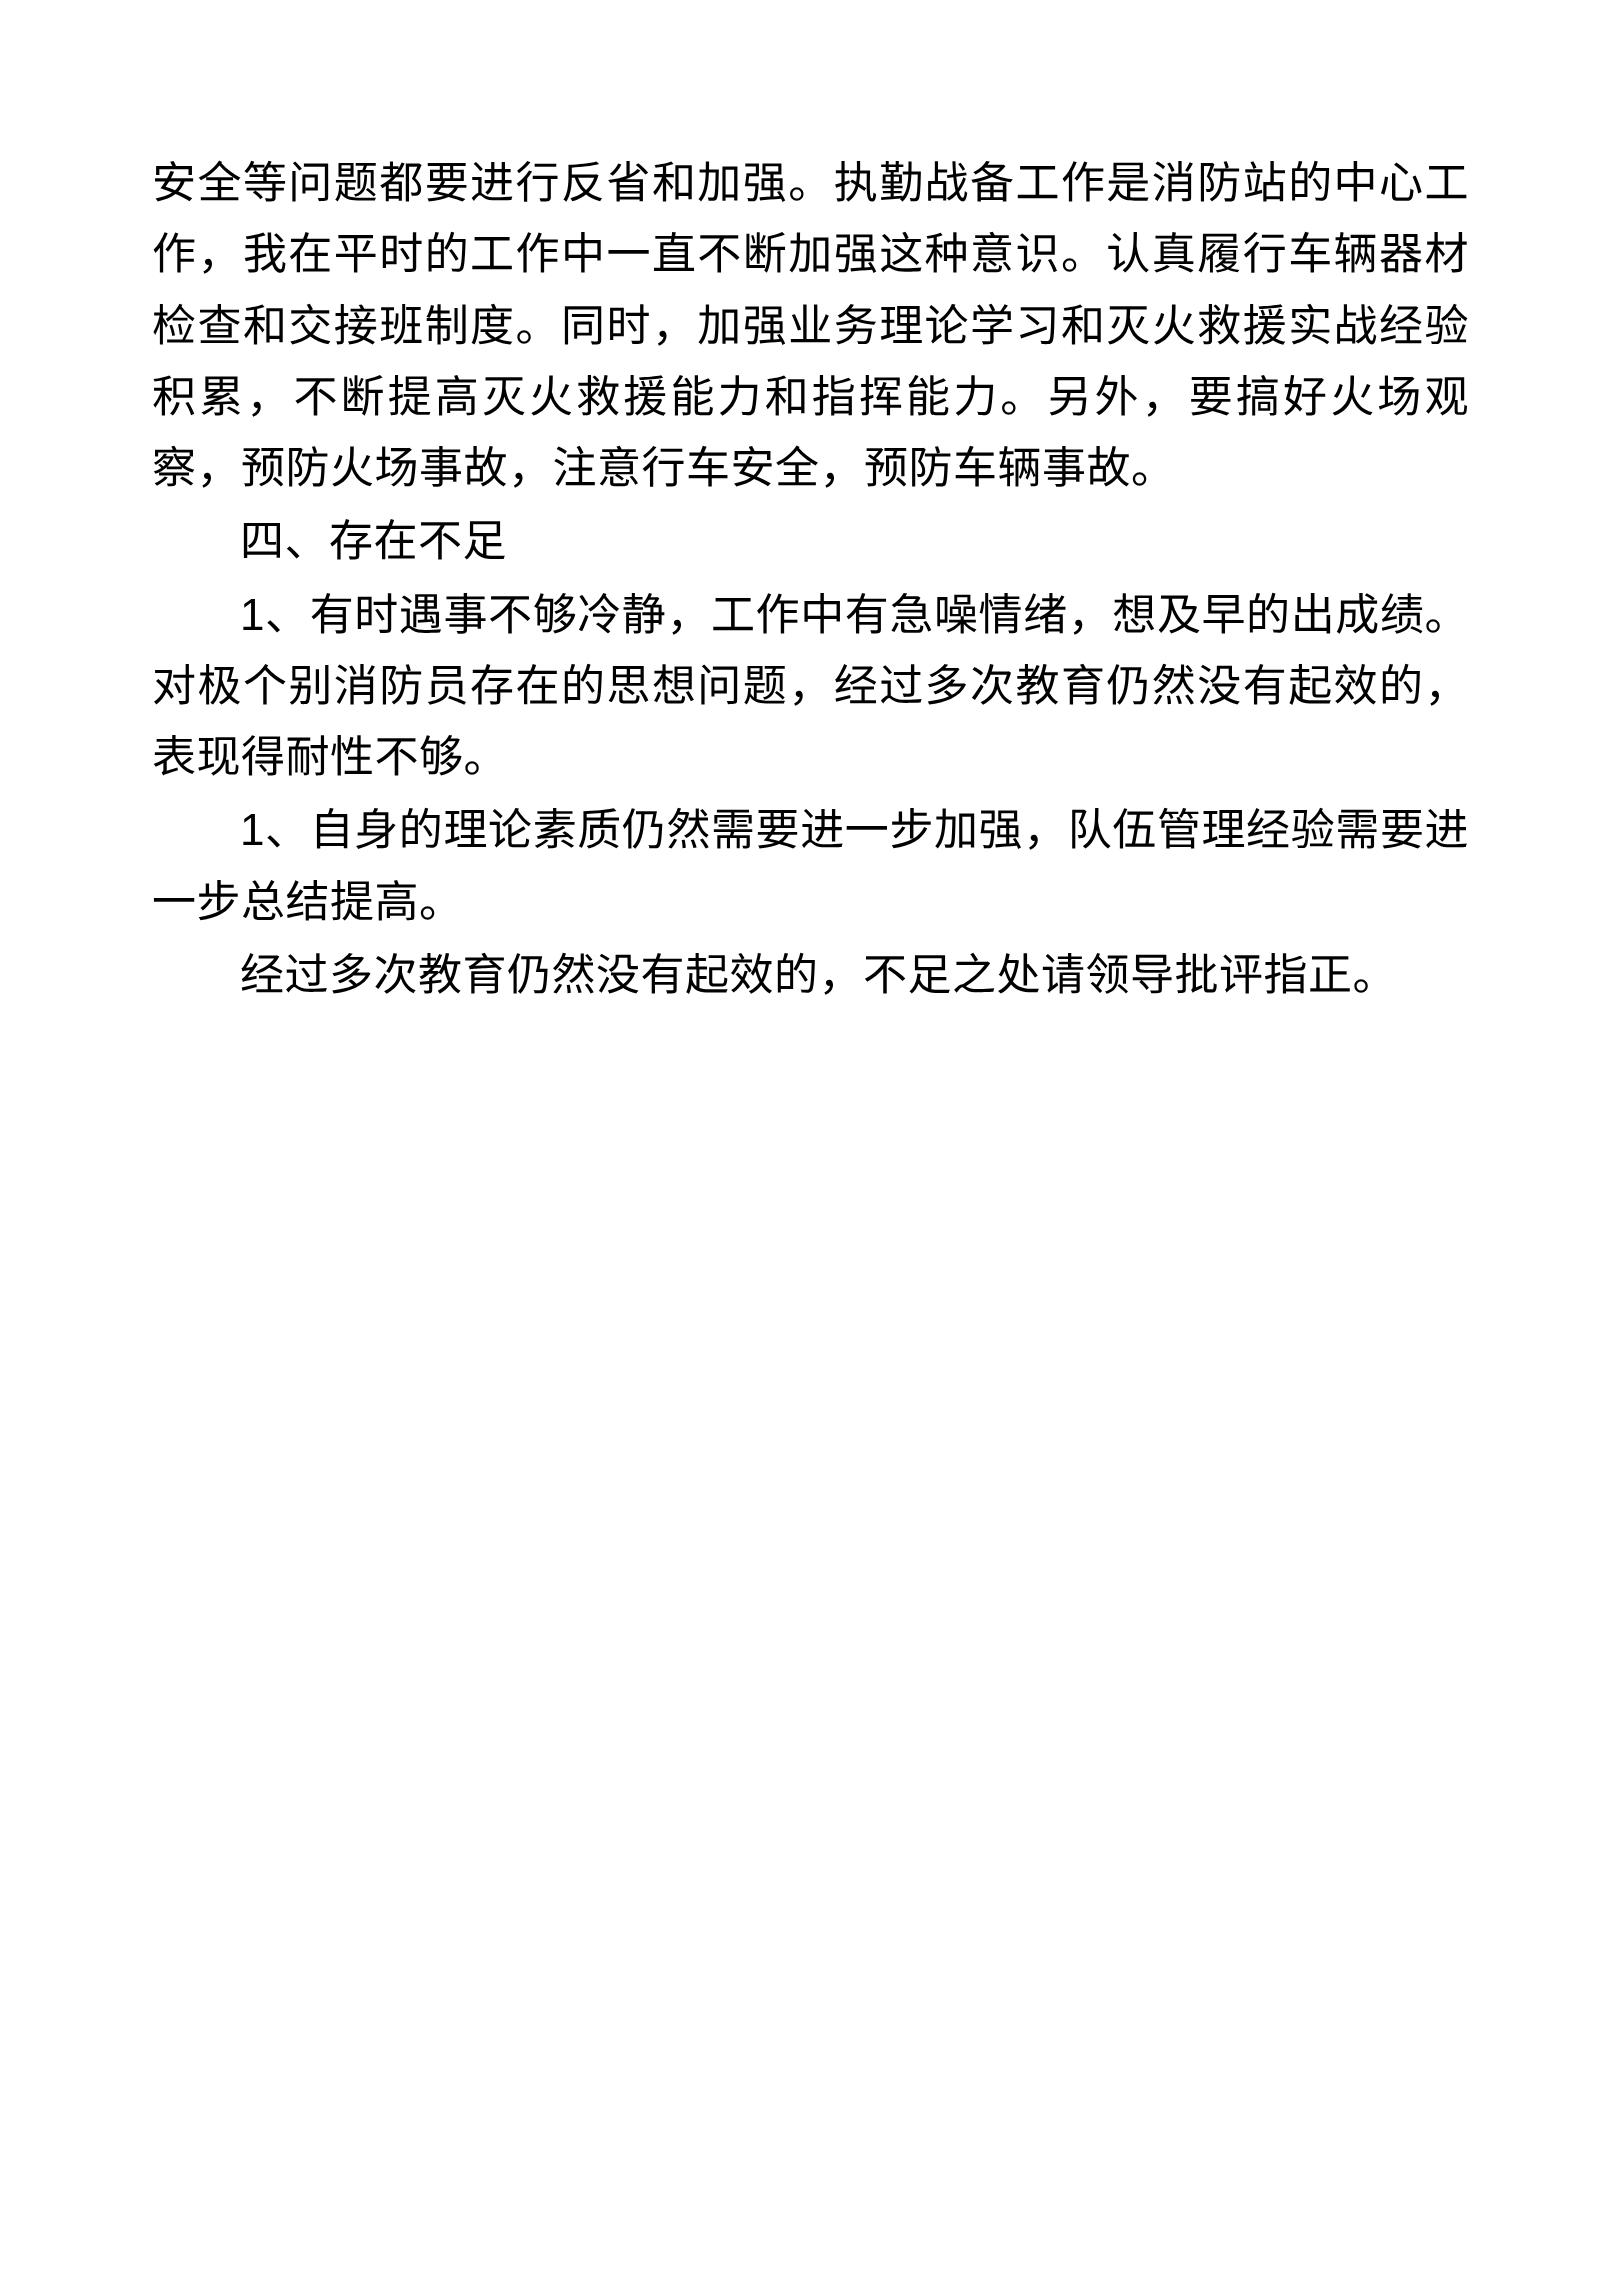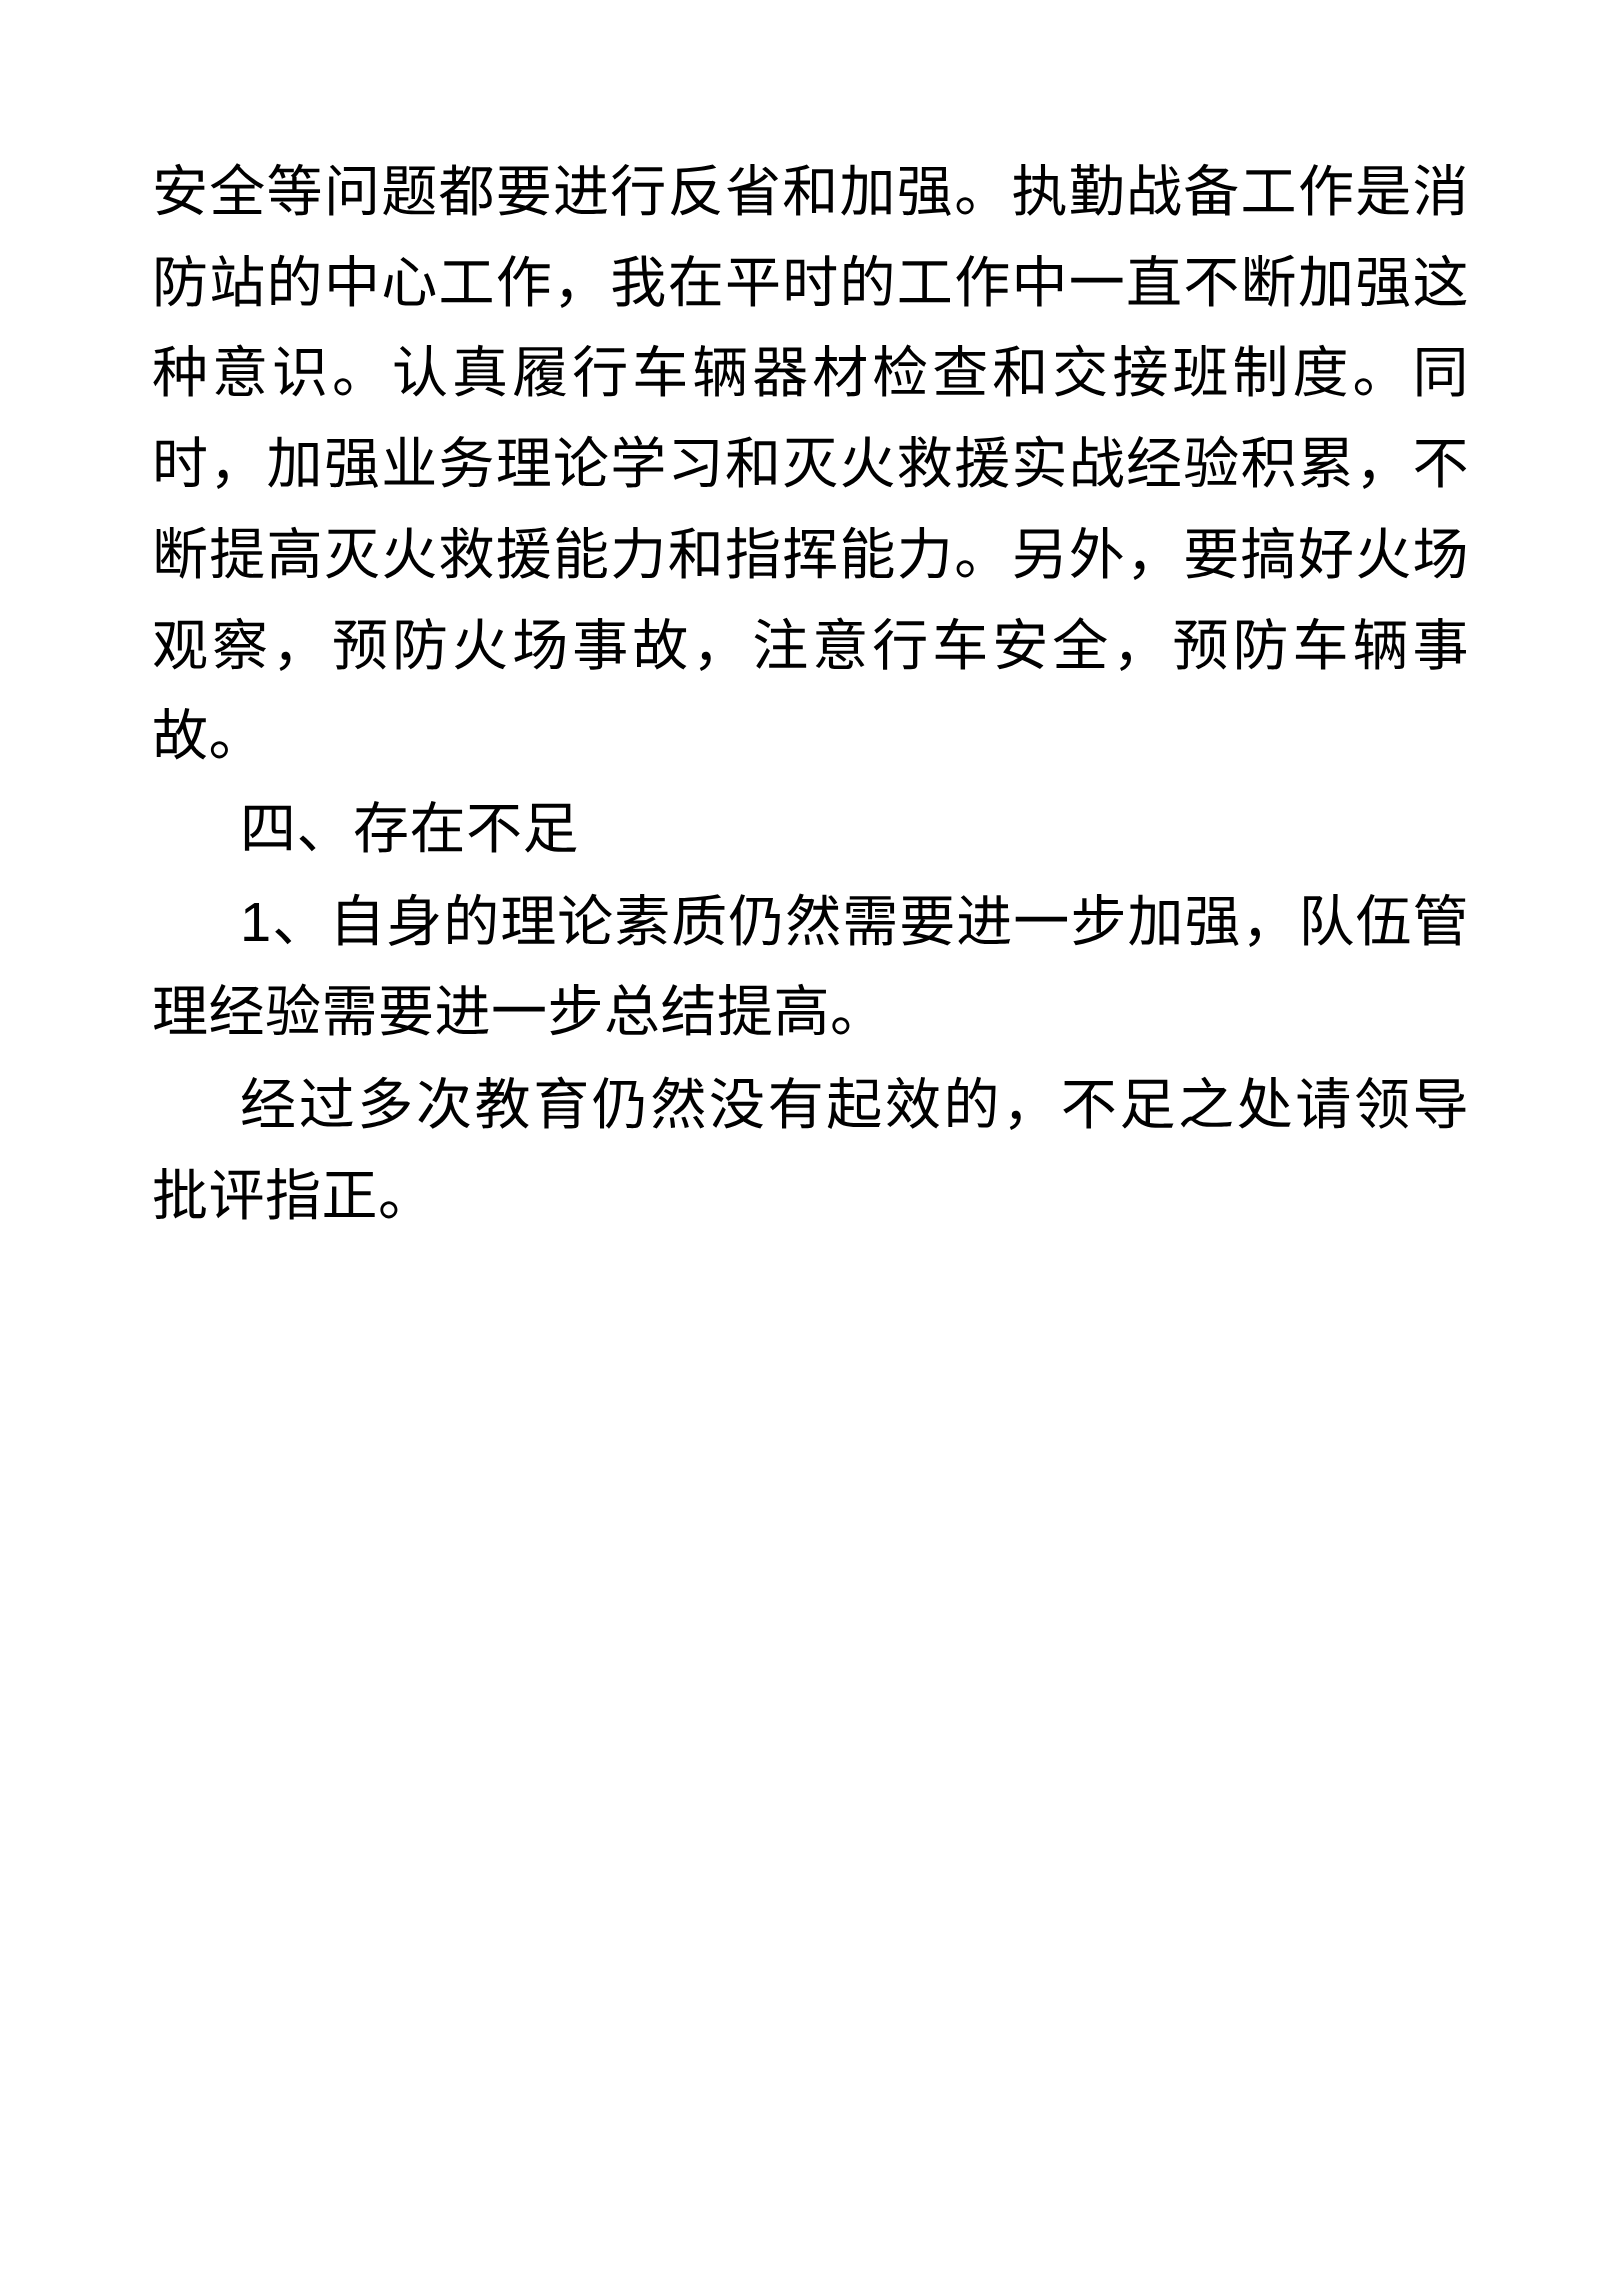--- a/index.html
+++ b/index.html
@@ -16,21 +16,21 @@
   }
   .page {
     position: relative;
     width: 1621px;
     height: 2293px;
     box-sizing: border-box;
     padding: 147px 152px 0 152px;
     background: #ffffff;
   }
   .doc-body {
-    font-size: 56px;
+    font-size: 44px;
     line-height: 1.62;
     letter-spacing: 0.5px;
     text-align: justify;
     text-justify: inter-ideograph;
   }
   .para {
     margin: 0 0 2px 0;
     text-indent: 0;
     white-space: pre-wrap;
   }
@@ -38,17 +38,18 @@
     text-indent: 88px;
   }
 </style>
 </head>
 <body>
 
 <div class="page">
   <div class="doc-body">
     <p class="para">安全等问题都要进行反省和加强。执勤战备工作是消防站的中心工作，我在平时的工作中一直不断加强这种意识。认真履行车辆器材检查和交接班制度。同时，加强业务理论学习和灭火救援实战经验积累，不断提高灭火救援能力和指挥能力。另外，要搞好火场观察，预防火场事故，注意行车安全，预防车辆事故。</p>
     <p class="para indent">四、存在不足</p>
+    <p class="para indent">1、有时遇事不够冷静，工作中有急噪情绪，想及早的出成绩。对极个别消防员存在的思想问题，经过多次教育仍然没有起效的，表现得耐性不够。</p>
     <p class="para indent">1、自身的理论素质仍然需要进一步加强，队伍管理经验需要进一步总结提高。</p>
     <p class="para indent">经过多次教育仍然没有起效的，不足之处请领导批评指正。</p>
   </div>
 </div>
 
 
 </body></html>

